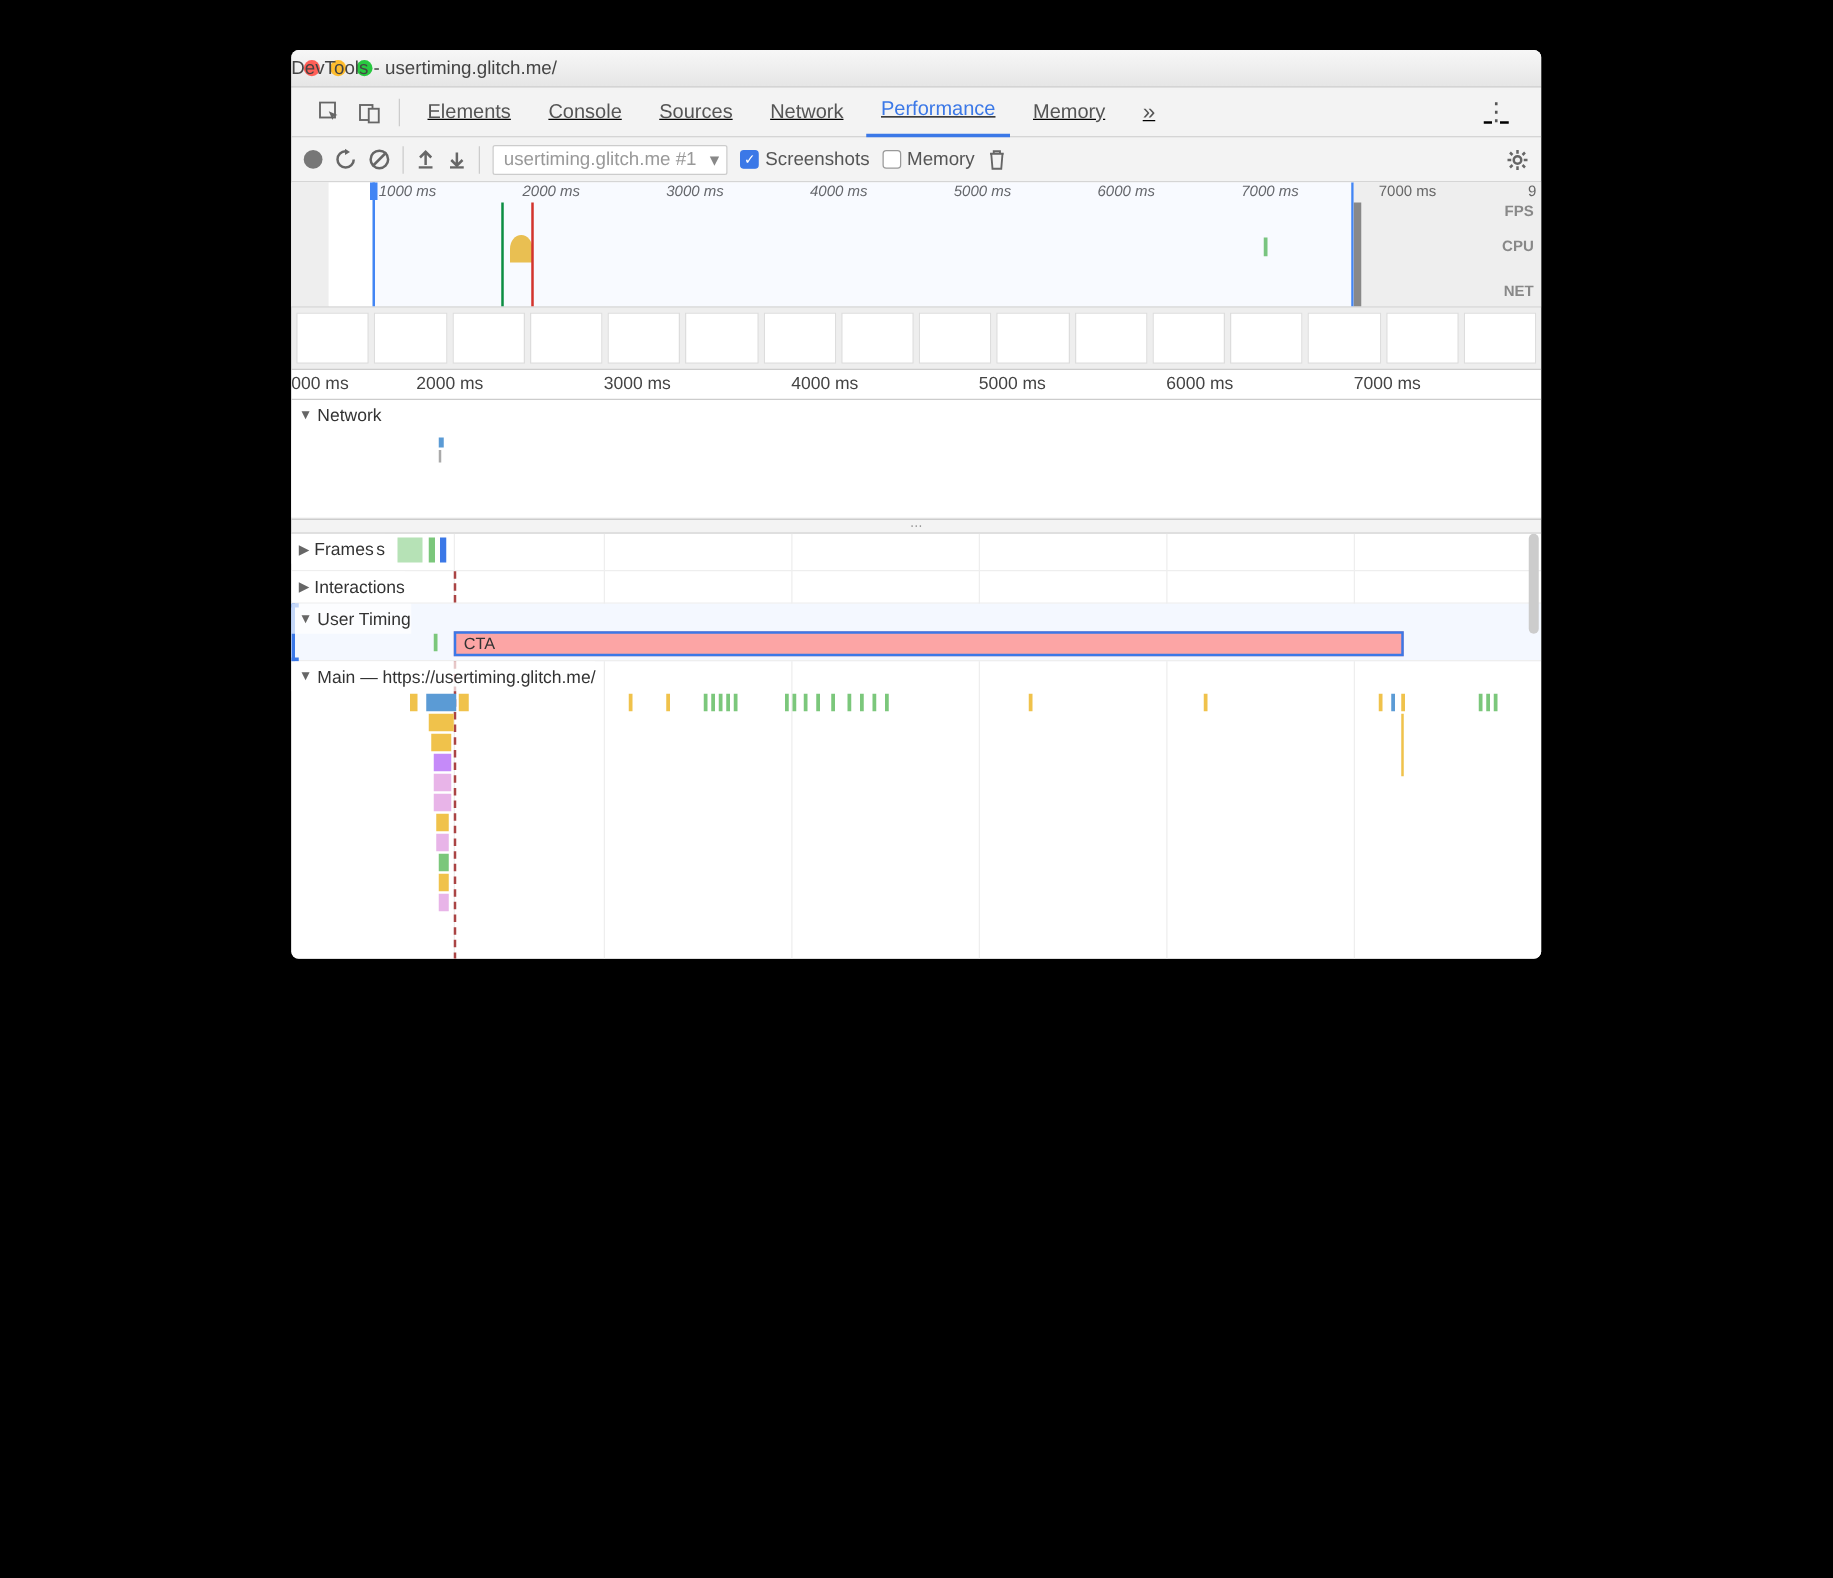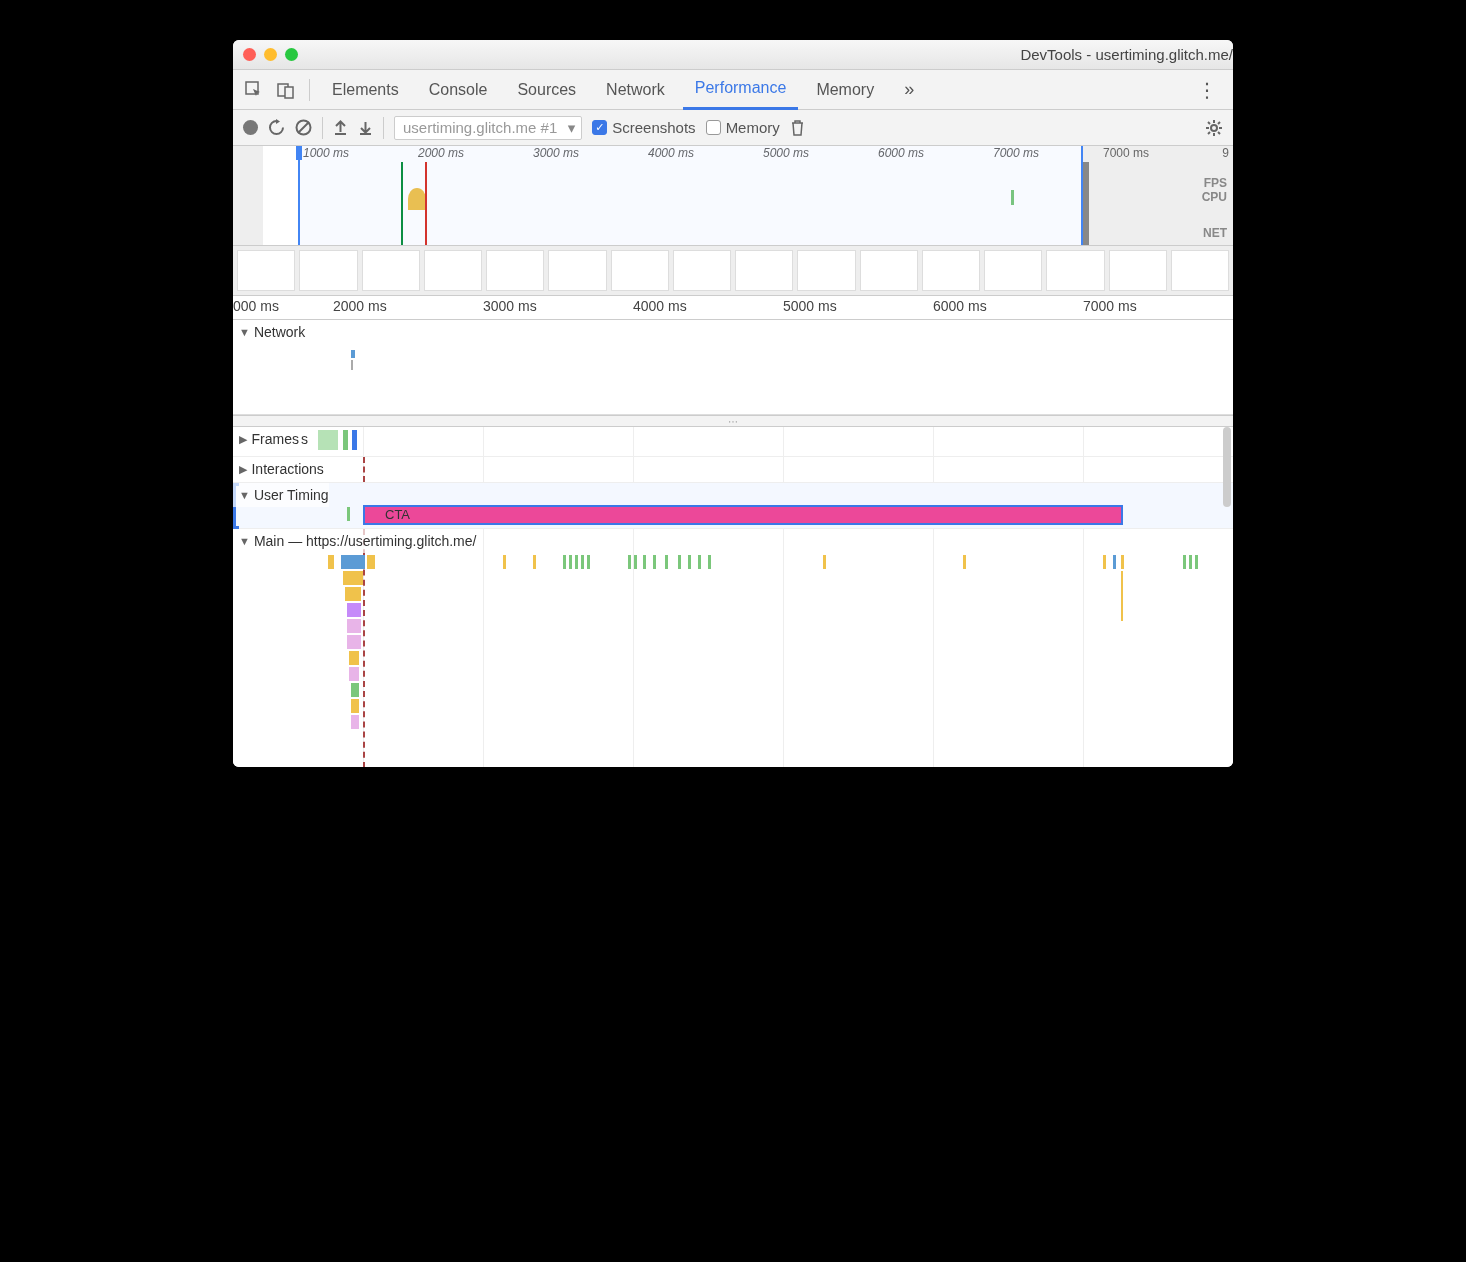--- a/index.html
+++ b/index.html
@@ -2,22 +2,22 @@
 <html><head>
 <meta charset="utf-8">
 <style>
   * { box-sizing: border-box; margin: 0; padding: 0; font-family: -apple-system, BlinkMacSystemFont, "Segoe UI", sans-serif; }
   body { background: #000; width: 1466px; height: 1262px; display: flex; align-items: flex-start; justify-content: center; padding-top: 40px; }
   .window { width: 1000px; background: #f0f0f0; border-radius: 6px; box-shadow: 0 10px 40px rgba(0,0,0,0.5); overflow: hidden; display: flex; flex-direction: column; }
   .titlebar { height: 30px; background: linear-gradient(#f7f7f7,#e6e6e6); display: flex; align-items: center; padding: 0 10px; border-bottom: 1px solid #ccc; position: relative; }
   .traffic { display: flex; gap: 8px; }
   .tl { width: 13px; height: 13px; border-radius: 50%; }
   .tl.red { background:#ff5f57; } .tl.yellow{background:#ffbd2e;} .tl.green{background:#28c840;}
-  .title { position:absolute; left:0; right:0; text-align:right; font-size:15px; color:#444; }
-  .tabbar { height: 40px; background:#f3f3f3; border-bottom:1px solid #ccc; display:flex; align-items:center; padding:0 8px; gap:6px; }
+  .title { position:absolute; left:0; right:0; text-align:left; font-size:15px; color:#444; }
+  .tabbar { height: 40px; background:#f3f3f3; border-bottom:1px solid #ccc; display:flex; align-items:center; padding:0 18px; gap:6px;text-decoration:underline; }
   .tabbar .icon-btn { width:26px; height:26px; display:flex; align-items:center; justify-content:center; color:#555; cursor:pointer; }
   .tabbar .sep { width:1px; height:22px; background:#ccc; margin:0 4px; }
   .tab { padding:0 12px; height:40px; display:flex; align-items:center; font-size:16px; color:#555; cursor:pointer; }
   .tab.active { color:#3b78e7; border-bottom:3px solid #3b78e7; }
   .more-btn { margin-left:6px; color:#555; font-size:18px; padding:0 6px; cursor:pointer; }
   .menu-btn { margin-left:auto; color:#555; font-size:20px; padding:0 8px; cursor:pointer; }
   .toolbar { height:36px; background:#f3f3f3; border-bottom:1px solid #ccc; display:flex; align-items:center; padding:0 10px; gap:10px; font-size:15px; color:#555; }
   .toolbar .rec { width:15px; height:15px; border-radius:50%; background:#777; cursor:pointer; }
   .toolbar .ib { cursor:pointer; display:flex; align-items:center; }
   .toolbar .vsep { width:1px; height:22px; background:#ccc; }
@@ -42,21 +42,21 @@
   .ruler .t { position:absolute; top:2px; }
   .section { border-bottom:1px solid #ddd; background:#fff; }
   .sec-head { height:24px; display:flex; align-items:center; font-size:14px; color:#333; padding-left:6px; cursor:pointer; }
   .tri { margin-right:4px; font-size:11px; color:#666; }
   .net-body { height:70px; position:relative; background:#fff; }
   .splitter { height:12px; background:#f3f3f3; border-top:1px solid #ccc; border-bottom:1px solid #ccc; text-align:center; font-size:10px; color:#999; line-height:12px; cursor:row-resize; }
   .tracks { background:#fff; height:340px; position:relative; overflow:hidden; }
   .track-row { position:relative; border-bottom:1px solid #eee; }
   .track-row .hd { position:absolute; left:0; top:0; height:24px; display:flex; align-items:center; font-size:14px; color:#333; padding-left:6px; z-index:2; background:rgba(255,255,255,0.7); cursor:pointer;}
   .grid-line { position:absolute; top:0; bottom:0; width:1px; background:#eee; }
-  .cta { position:absolute; height:20px; background:#ec4899; border:2px solid #3b78e7; font-size:13px; padding-left:20px; line-height:16px; color:#333; cursor:pointer;}
+  .cta { position:absolute; height:20px; background:#fca5a5; border:2px solid #3b78e7; font-size:13px; padding-left:6px; line-height:16px; color:#333; cursor:pointer;}
   .bracket { position:absolute; left:0; width:6px; border-left:3px solid #3b78e7; border-top:3px solid #3b78e7; border-bottom:3px solid #3b78e7; }
   .flame { position:absolute; height:14px; }
   .detail-tabs { height:34px; background:#f3f3f3; border-top:1px solid #ccc; display:flex; align-items:center; padding:0 10px; gap:26px; font-size:16px; color:#555; }
   .detail-tabs .dt { cursor:pointer; height:34px; display:flex; align-items:center; }
   .detail-tabs .dt.active { color:#222; border-bottom:3px solid #3b78e7; }
   .scrollbar { position:absolute; right:2px; top:0; width:8px; height:80px; background:#ccc; border-radius:4px; cursor:pointer;}
   svg { display:block; }
 </style>
 </head>
 <body>
@@ -173,21 +173,21 @@
       <div style="position:absolute;left:748px;bottom:40px;width:3px;height:15px;background:#7bc77b"></div>
       <div style="position:absolute;left:138px;top:16px;bottom:0;width:2px;background:#0a8f3c"></div>
       <div style="position:absolute;left:162px;top:16px;bottom:0;width:2px;background:#d93025"></div>
       <div class="ov-sel" style="left:35px;right:0">
         <div class="handle" style="left:-4px"></div>
       </div>
     </div>
     <div class="ov-right">
       <span class="tick" style="position:absolute;left:20px;top:0;font-size:12px;color:#666">7000 ms</span>
       <span class="tick" style="position:absolute;right:4px;top:0;font-size:12px;color:#666">9</span>
-      <span class="lbl" style="top:30px">FPS</span>
+      <span class="lbl" style="top:16px">FPS</span>
       <span class="lbl" style="top:44px">CPU</span>
       <span class="lbl" style="top:80px">NET</span>
       <div style="position:absolute;left:0;top:16px;bottom:0;width:6px;background:#888"></div>
     </div>
   </div>
 
   <div class="filmstrip">
     <div class="fr"></div>
       <div class="fr"></div>
       <div class="fr"></div>

